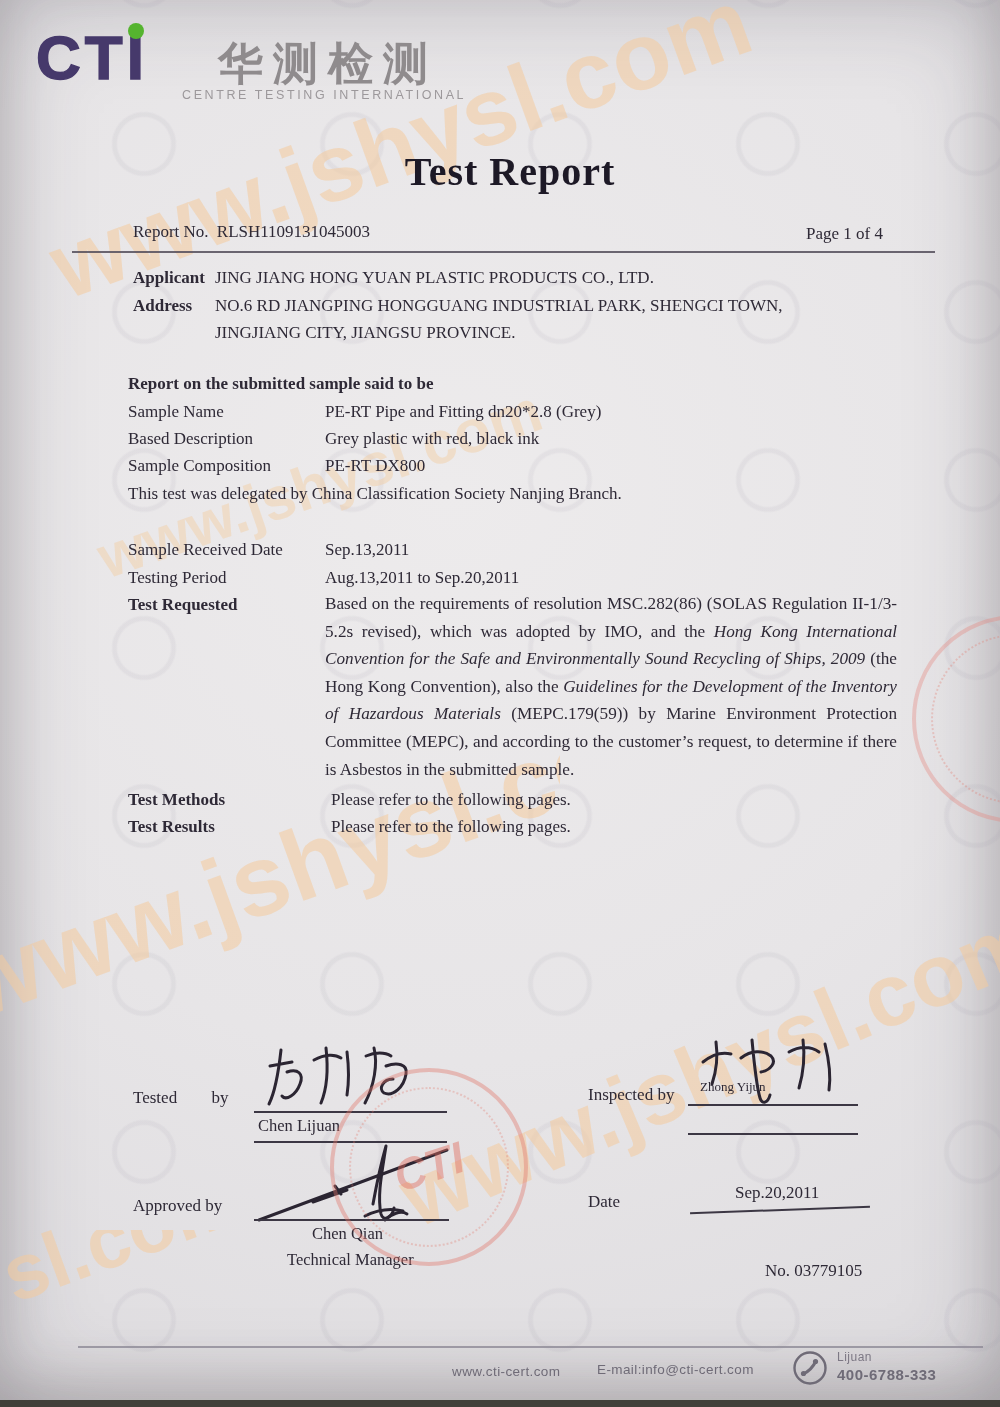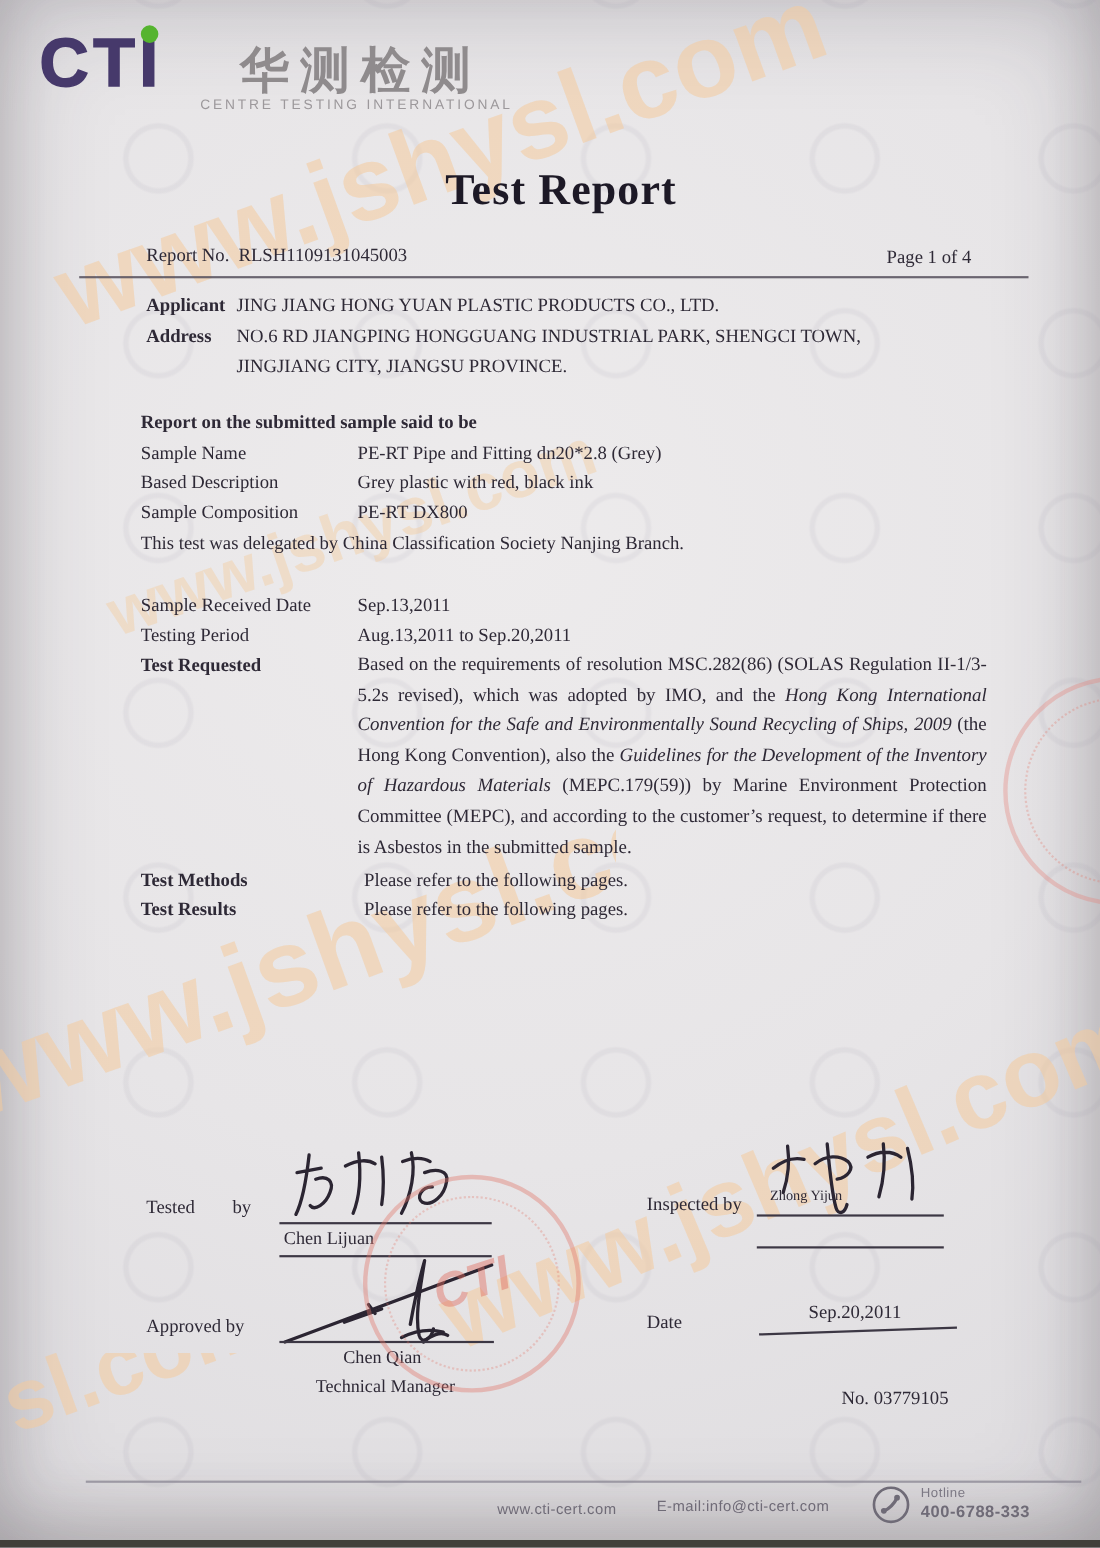--- a/index.html
+++ b/index.html
@@ -161,17 +161,17 @@
 
   <div class="abs rule" style="left:78px;top:1346px;width:905px;height:1.5px;background:#8d8a96;opacity:.8"></div>
   <div class="abs foot foot-sm" style="left:452px;top:1364px">www.cti-cert.com</div>
   <div class="abs foot foot-sm" style="left:597px;top:1362px">E-mail:info@cti-cert.com</div>
   <svg class="abs" style="left:792px;top:1350px" width="36" height="36" viewBox="0 0 36 36">
     <circle cx="18" cy="18" r="15.5" fill="none" stroke="#6f6b77" stroke-width="2.4"></circle>
     <path d="M11,24 C16,22 21,17 24,11" fill="none" stroke="#6f6b77" stroke-width="3" stroke-linecap="round"></path>
     <circle cx="11.5" cy="23.5" r="2.6" fill="#6f6b77"></circle>
     <circle cx="23.5" cy="11.5" r="2.6" fill="#6f6b77"></circle>
   </svg>
-  <div class="abs foot hot-lbl" style="left:837px;top:1350px">Hotline</div>
+  <div class="abs foot hot-lbl" style="left:837px;top:1350px">Lijuan</div>
   <div class="abs foot hot-num" style="left:837px;top:1366px">400-6788-333</div>
 
   <div class="bottom-strip"></div>
 </div>
 
 </body></html>

